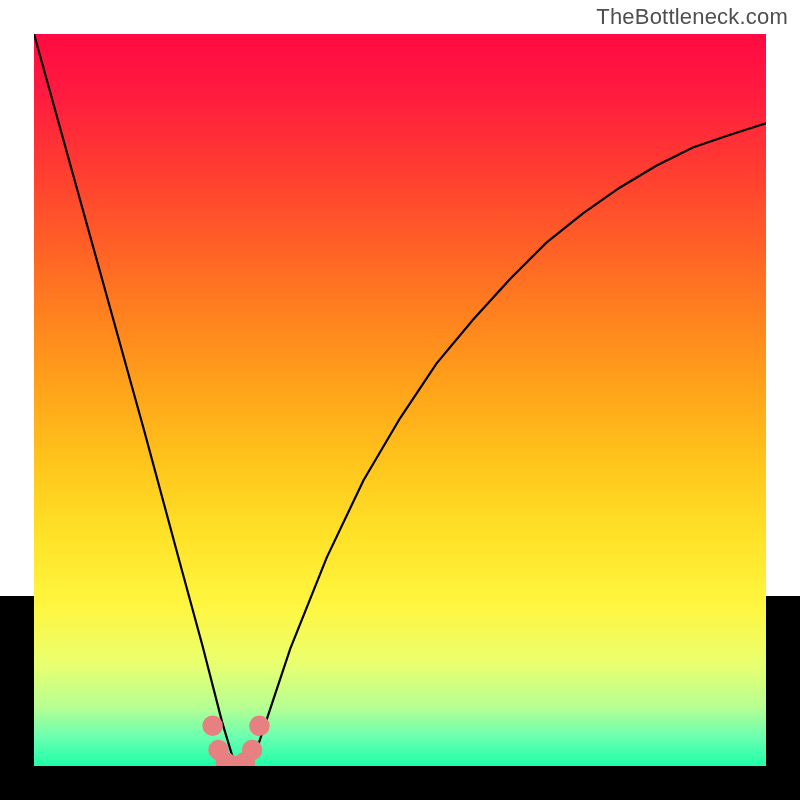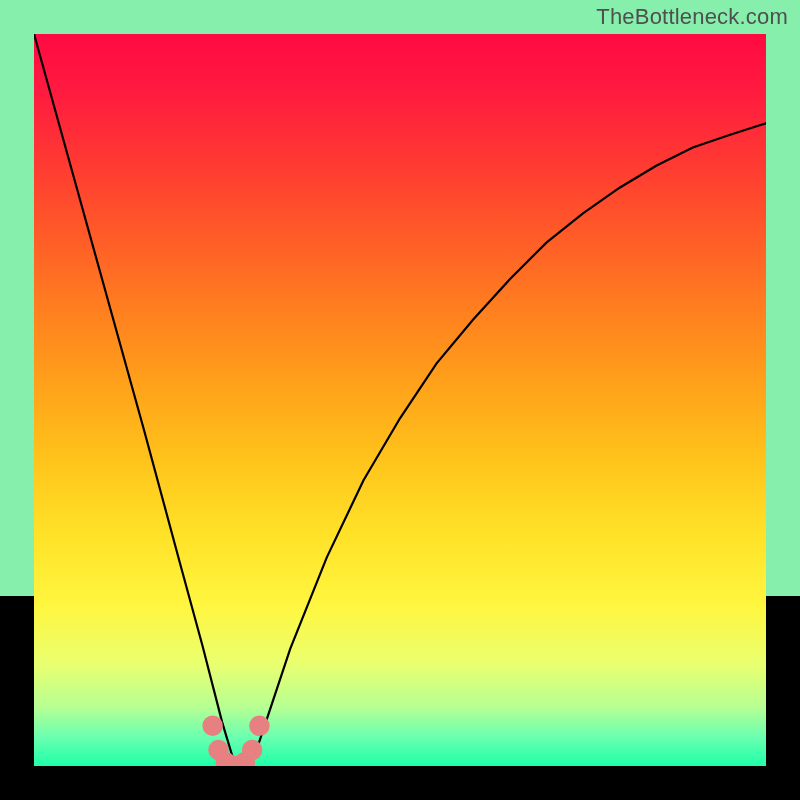--- a/index.html
+++ b/index.html
@@ -8,21 +8,21 @@
     width: 800px;
     height: 800px;
     background: #000;
     font-family: Arial, Helvetica, sans-serif;
     overflow: hidden;
   }
   .frame {
     position: relative;
     width: 800px;
     height: 596px;
-    background: #86efac;
+    background: #ffffff;
   }
   .watermark {
     position: absolute;
     top: 4px;
     right: 12px;
     color: #4f4f4f;
     font-size: 22px;
     font-weight: 400;
     letter-spacing: 0.2px;
     z-index: 50;

